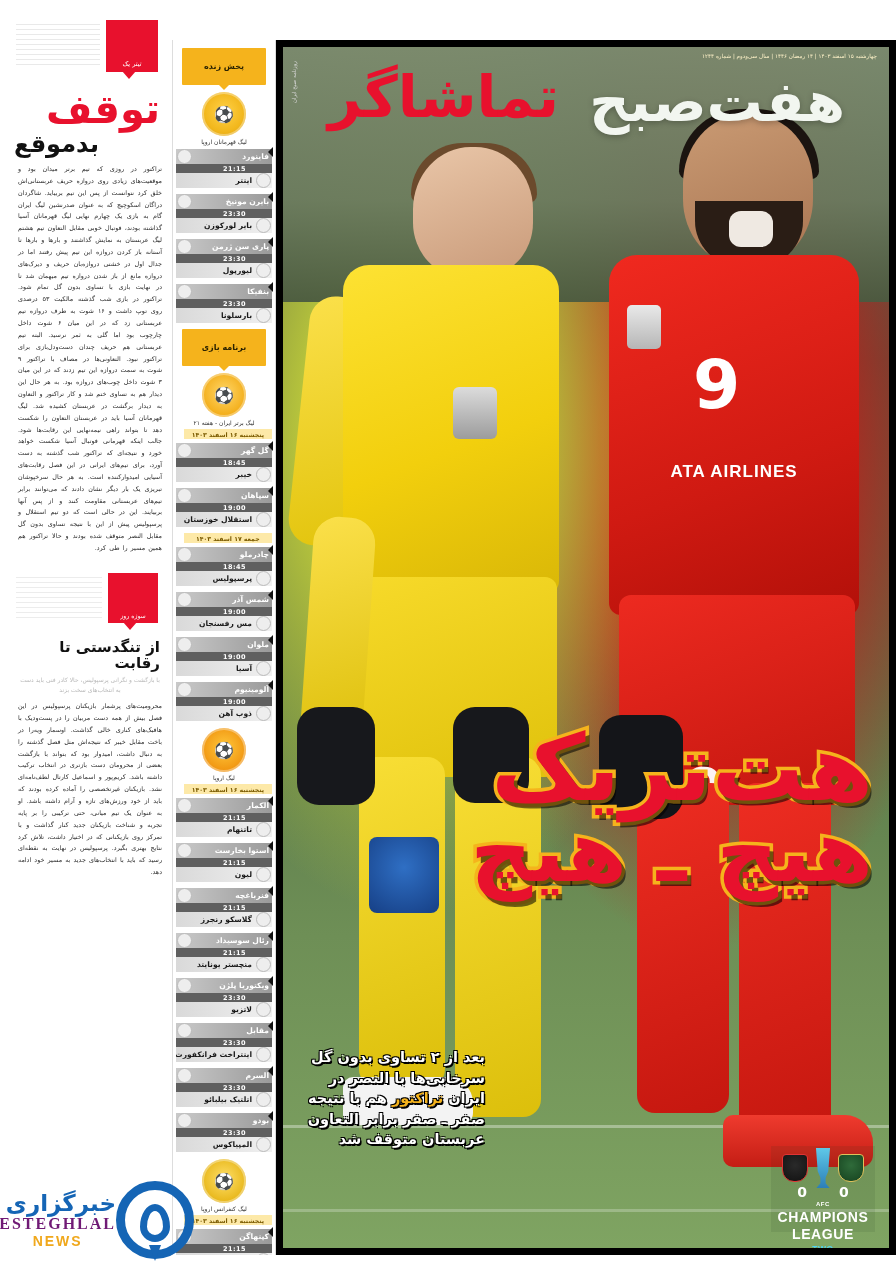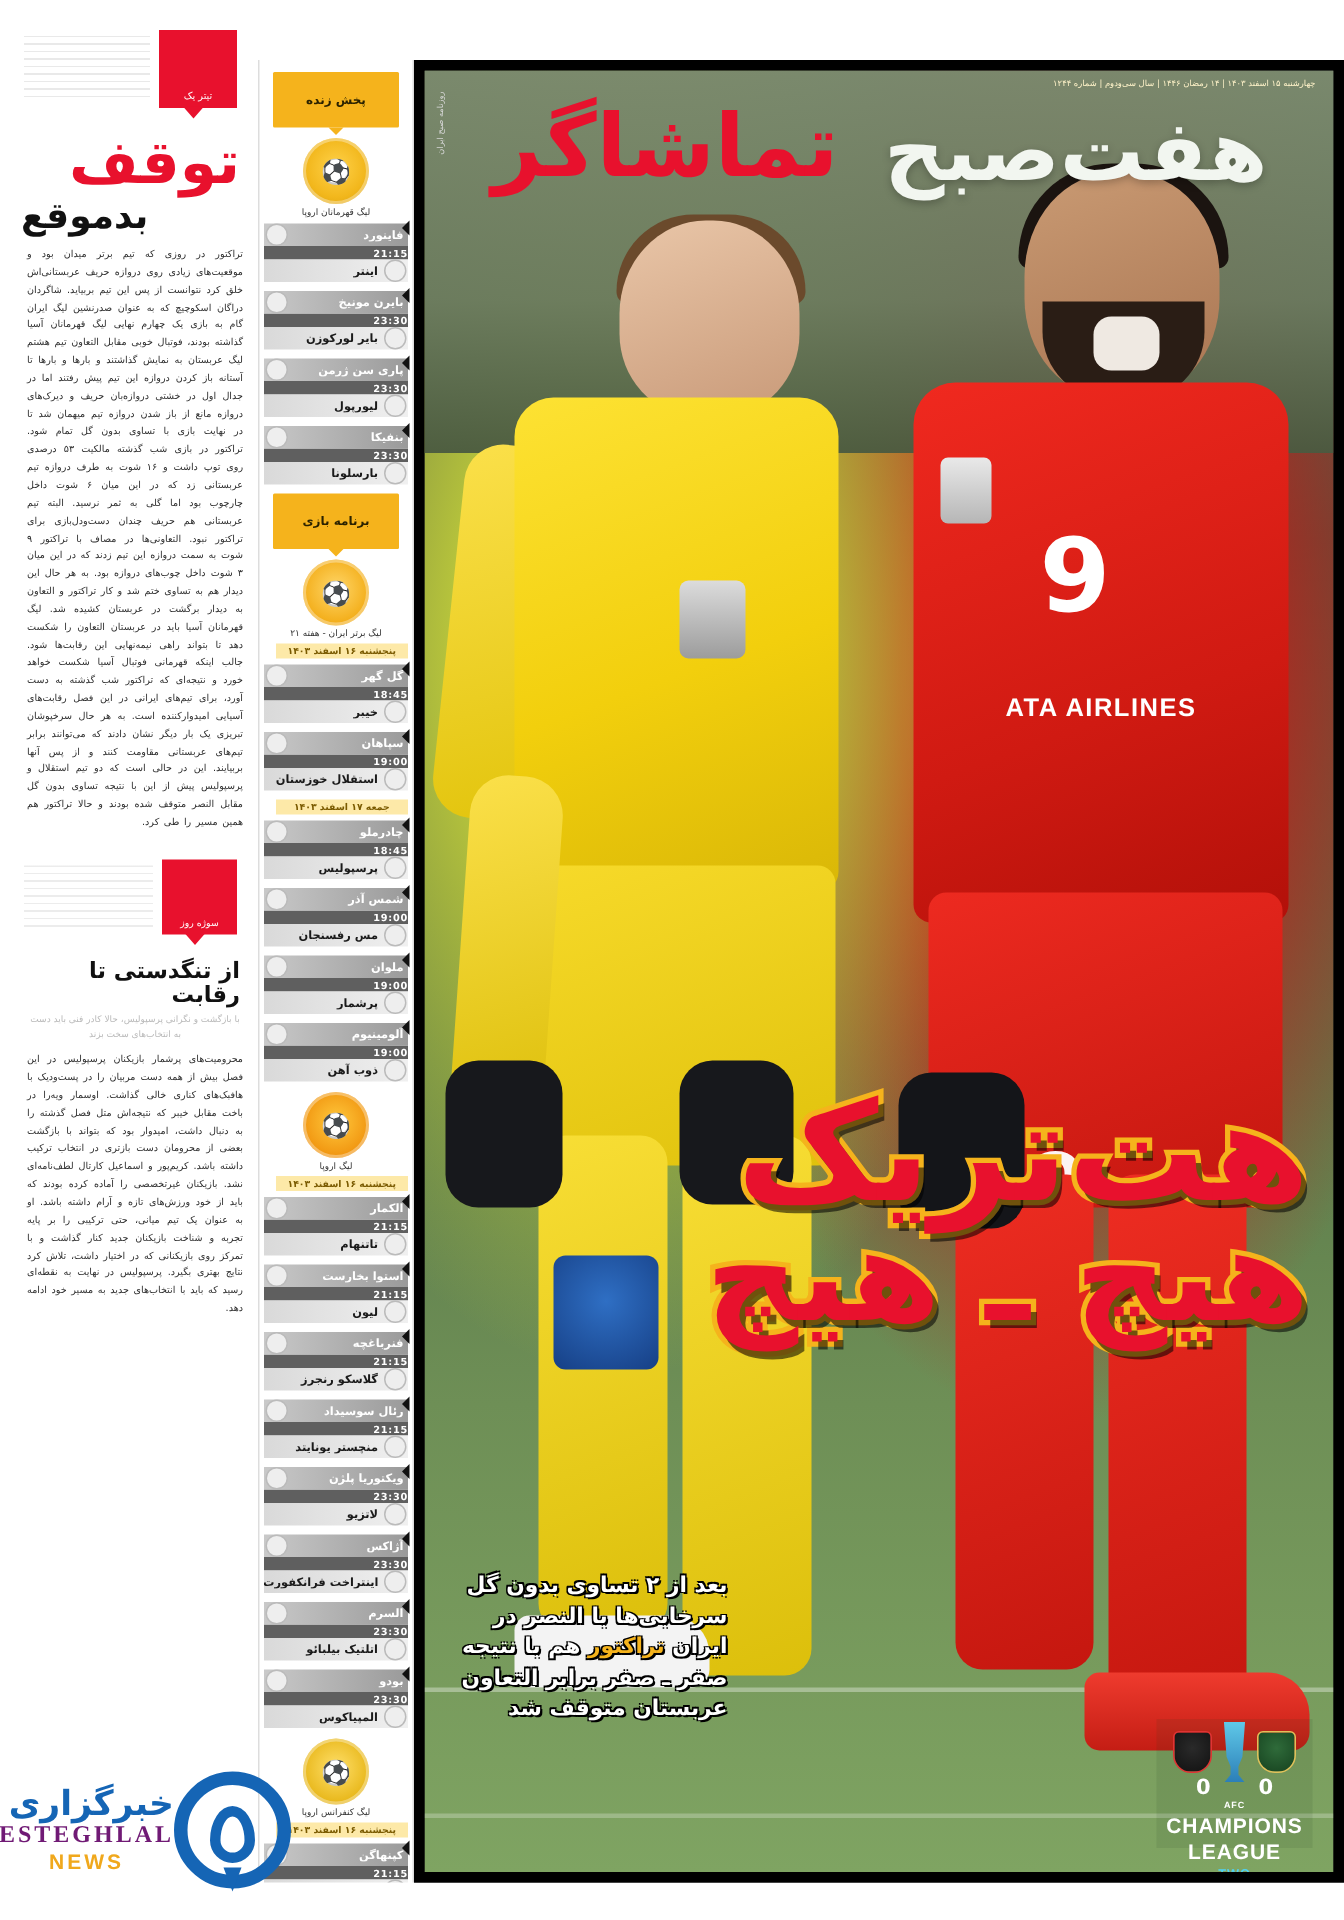--- a/index.html
+++ b/index.html
@@ -55,21 +55,21 @@
              margin-top:2px;padding:1.5px 0;font-weight:bold}
 
   .match{margin:4px 0 6px 0;position:default}
   .row{display:flex;align-items:center;height:15px;position:relative}
   .row.a{background:linear-gradient(to left,#9a9a9a 0%,#c9c9c9 100%)}
   .row.b{background:linear-gradient(to right,#d9d9d9 0%,#f0f0f0 100%)}
   .row .crest{width:15px;height:15px;border-radius:50%;flex:0 0 15px;margin:0 1px;
               background:#eee;border:1px solid #bbb}
   .row .tname{flex:1;font-size:7.6px;font-weight:bold;color:#fff;padding:0 3px;white-space:nowrap;overflow:hidden}
   .row.b .tname{color:#1b1b1b}
-  .timebar{display:flex;justify-content:flex-start;background:#5f5f5f;height:9px;align-items:center;padding-left:21px}
+  .timebar{display:flex;justify-content:center;background:#5f5f5f;height:9px;align-items:center;padding-left:21px}
   .timebar span{font-size:6.5px;color:#fff;font-weight:bold;letter-spacing:.5px}
   .tick{position:relative}
   .tick:after{content:"";position:absolute;right:-1px;top:-2px;width:0;height:0;
               border-top:5px solid transparent;border-bottom:5px solid transparent;border-right:5px solid #111}
 
   
   .c-fey{background:linear-gradient(135deg,#c8102e 50%,#fff 50%)}
   .c-int{background:#0b1f6b}
   .c-bay{background:#dc052d}
   .c-lev{background:#e32219}
@@ -378,21 +378,21 @@
       <div class="match tick">
         <div class="row a">
           <span class="tname">ملوان</span>
           <span class="crest c-mal"></span>
         </div>
         <div class="timebar">
           <span>19:00</span>
         </div>
         <div class="row b">
           <span class="crest c-nas"></span>
-          <span class="tname">پرشمار</span>
+          <span class="tname">آسیا</span>
         </div>
       </div>
       <div class="match tick">
         <div class="row a">
           <span class="tname">آلومینیوم</span>
           <span class="crest c-alu"></span>
         </div>
         <div class="timebar">
           <span>19:00</span>
         </div>
@@ -466,21 +466,21 @@
         <div class="timebar">
           <span>23:30</span>
         </div>
         <div class="row b">
           <span class="crest c-laz"></span>
           <span class="tname">لاتزیو</span>
         </div>
       </div>
       <div class="match tick">
         <div class="row a">
-          <span class="tname">آژاکس</span>
+          <span class="tname">مقابل</span>
           <span class="crest c-aja"></span>
         </div>
         <div class="timebar">
           <span>23:30</span>
         </div>
         <div class="row b">
           <span class="crest c-ein"></span>
           <span class="tname">اینتراخت فرانکفورت</span>
         </div>
       </div>

